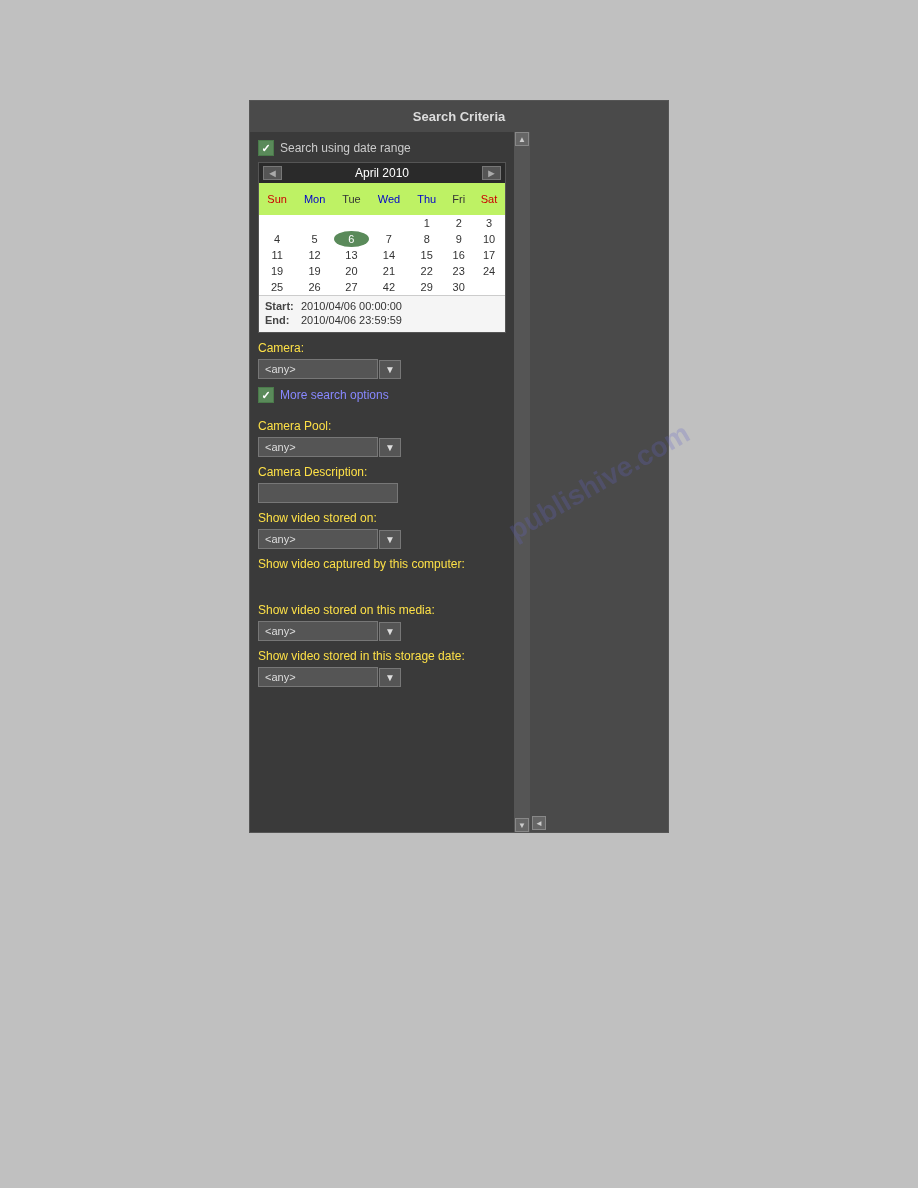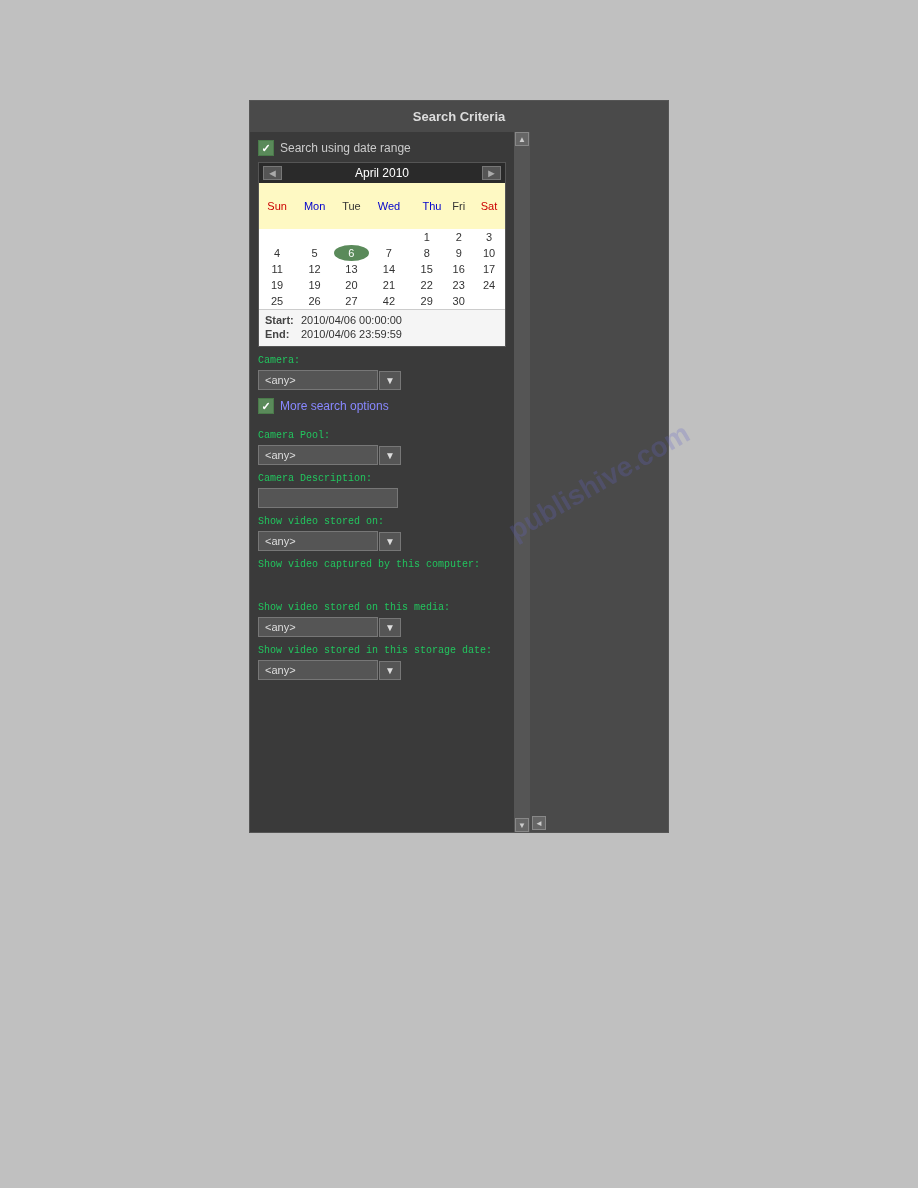--- a/index.html
+++ b/index.html
@@ -125,31 +125,31 @@
     }
 
     .calendar-grid {
       width: 100%;
       border-collapse: collapse;
       background: #fff;
     }
 
     .calendar-grid th {
       font-size: 11px;
-      padding: 17px 3px;
+      padding: 10px 3px;
       text-align: center;
-      background: #fef9c3;
+      background: #bef264;
       font-weight: normal;
     }
 
     .calendar-grid th.sun { color: #cc0000; }
     .calendar-grid th.mon { color: #0000cc; }
     .calendar-grid th.tue { color: #333; }
     .calendar-grid th.wed { color: #0000cc; }
-    .calendar-grid th.thu { color: #0000cc; text-align: right; }
+    .calendar-grid th.thu { color: #0000cc; }
     .calendar-grid th.fri { color: #333; }
     .calendar-grid th.sat { color: #cc0000; }
 
     .calendar-grid td {
       font-size: 11px;
       padding: 2px 4px;
       text-align: center;
       color: #333;
       cursor: pointer;
       background: #fff;
@@ -183,25 +183,24 @@
       width: 36px;
       font-weight: bold;
       color: #444;
     }
 
     .date-range-value {
       color: #333;
     }
 
     .section-label {
-      color: #22c55e;
-      font-size: 10px;
+      color: #fde047;
+      font-size: 12px;
       margin-bottom: 4px;
       margin-top: 6px;
-      font-family: Liberation Mono, monospace;
     }
 
     .dropdown-row {
       display: flex;
       align-items: center;
       margin-bottom: 8px;
     }
 
     .dropdown-field {
       background: #555;

